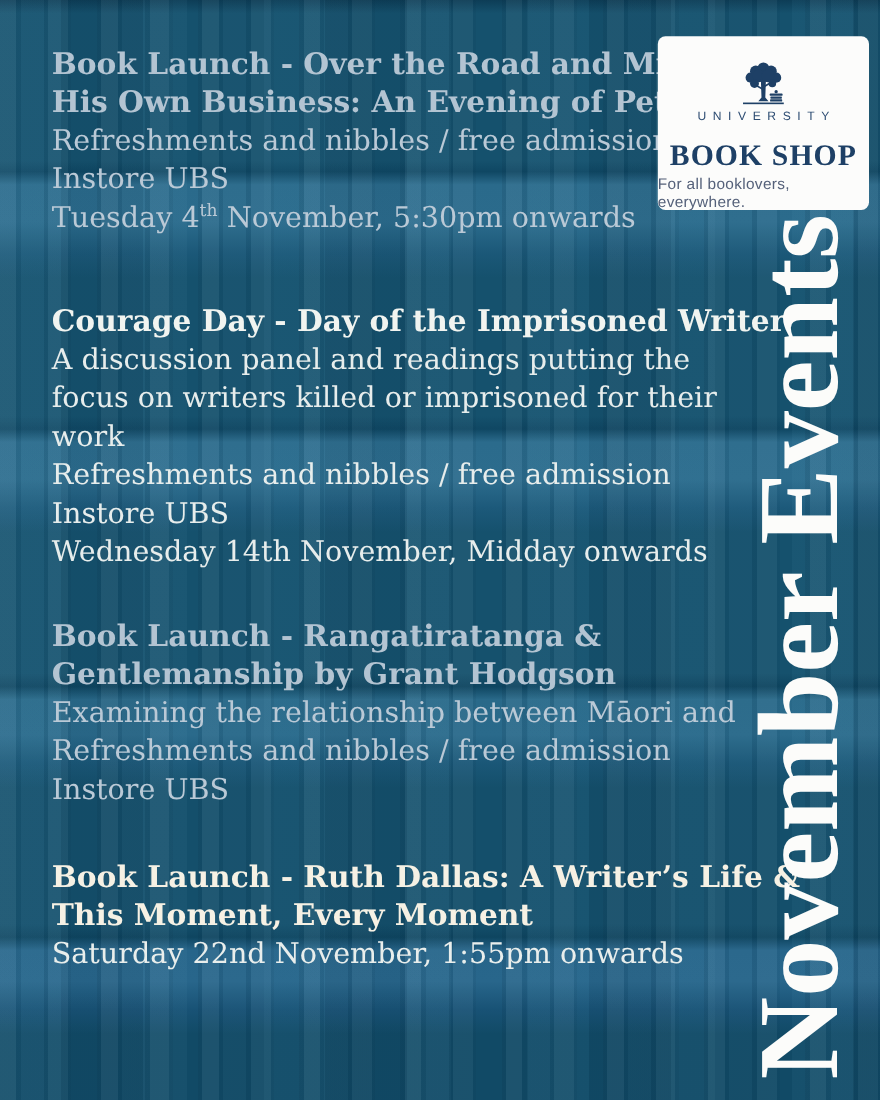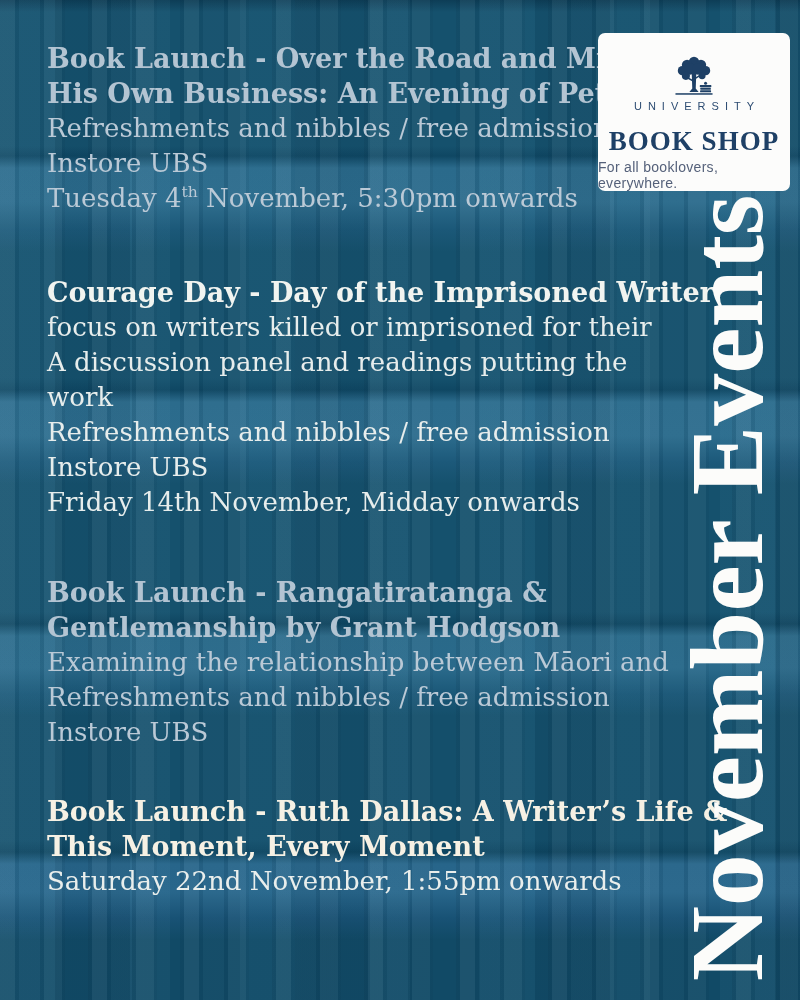--- a/index.html
+++ b/index.html
@@ -25,21 +25,21 @@
         #144f6b 840px, #0e4560 852px, #27658a 864px, #28668b 892px, #185275 918px, #114a66 940px,
         #114a66 1000px);
   }
 
   
   .events { position:absolute; left:47px; top:41px; width:625px; }
   .event-title { font-size:27px; font-weight:bold; line-height:35px; white-space:nowrap; }
   .body-line  { font-size:26px; font-weight:normal; line-height:35px; white-space:nowrap; }
   .event + .event { display:block; }
   .event:nth-child(2) { margin-top:59px; }
-  .event:nth-child(3) { margin-top:55px; }
+  .event:nth-child(3) { margin-top:41px; }
   .event:nth-child(4) { margin-top:44px; }
   .event-steel .event-title { color:#b3c4d2; }
   .event-steel .body-line   { color:#bac9d6; }
   .event-white .event-title { color:#f1f4f0; }
   .event-white .body-line   { color:#e7edec; }
   .event-cream .event-title { color:#f6f1e4; }
   .event-cream .body-line   { color:#e9eeec; }
   sup { font-size:60%; vertical-align:super; line-height:0; }
 
   
@@ -87,26 +87,26 @@
         <div class="title-line">His Own Business: An Evening of Peter Olds</div>
       </h2>
       <div class="body-line">Refreshments and nibbles / free admission</div>
       <div class="body-line">Instore UBS</div>
       <div class="body-line">Tuesday 4<sup>th</sup> November, 5:30pm onwards</div>
     </section>
     <section class="event event-white">
       <h2 class="event-title">
         <div class="title-line">Courage Day - Day of the Imprisoned Writer</div>
       </h2>
+      <div class="body-line">A discussion panel and readings putting the</div>
       <div class="body-line">focus on writers killed or imprisoned for their</div>
-      <div class="body-line">A discussion panel and readings putting the</div>
       <div class="body-line">work</div>
       <div class="body-line">Refreshments and nibbles / free admission</div>
       <div class="body-line">Instore UBS</div>
-      <div class="body-line">Friday 14th November, Midday onwards</div>
+      <div class="body-line">Wednesday 14th November, Midday onwards</div>
     </section>
     <section class="event event-steel">
       <h2 class="event-title">
         <div class="title-line">Book Launch - Rangatiratanga &amp;</div>
         <div class="title-line">Gentlemanship by Grant Hodgson</div>
       </h2>
       <div class="body-line">Examining the relationship between Māori and</div>
       <div class="body-line">Refreshments and nibbles / free admission</div>
       <div class="body-line">Instore UBS</div>
     </section>

